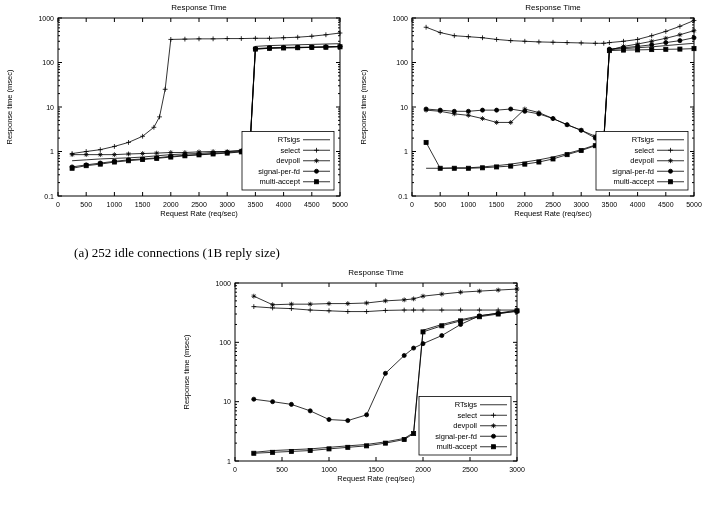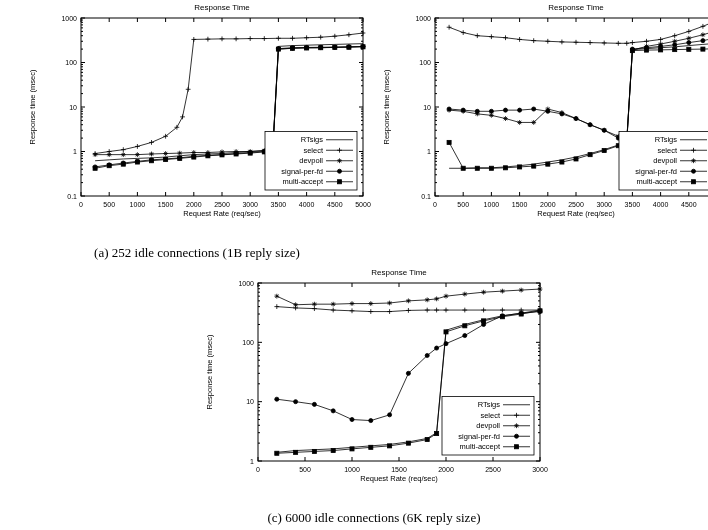--- a/index.html
+++ b/index.html
@@ -19,31 +19,29 @@
     position: absolute;
   }
   #fig-a { left: 0px;   top: 0px; width: 354px; height: 265px; }
   #fig-b { left: 354px; top: 0px; width: 354px; height: 265px; }
   #fig-c { left: 177px; top: 265px; width: 354px; height: 265px; }
 
   .plot-wrap {
     position: relative;
     width: 354px;
     height: 238px;
-    margin-left: 23px;
   }
   .caption {
     position: absolute;
     bottom: 4px;
     left: 0;
     width: 100%;
     text-align: center;
     font-size: 13px;
     font-family: "Liberation Serif", serif;
-    padding-left: 20px;
   }
   svg { display: block; }
   .axis-line {
     fill: none;
     stroke: #000000;
     stroke-width: 1;
   }
   .tick-line {
     stroke: #000000;
     stroke-width: 1;
@@ -1242,14 +1240,13 @@
           </g>
           <text x="300" y="173.85" class="legend-text" text-anchor="end">signal-per-fd</text>
           <line x1="303" y1="171.25" x2="330" y2="171.25" class="series-line"></line>
           <circle cx="316.5" cy="171.25" r="2.04" class="marker-filled"></circle>
           <text x="300" y="184.35" class="legend-text" text-anchor="end">multi-accept</text>
           <line x1="303" y1="181.75" x2="330" y2="181.75" class="series-line"></line>
           <rect x="314.46" y="179.71" width="4.08" height="4.08" class="marker-filled"></rect>
         </g>
       </svg>
   </div>
-  <div class="caption">(c) 6000 idle connections (6K reply size)</div>
 </div>
 
 </body></html>

